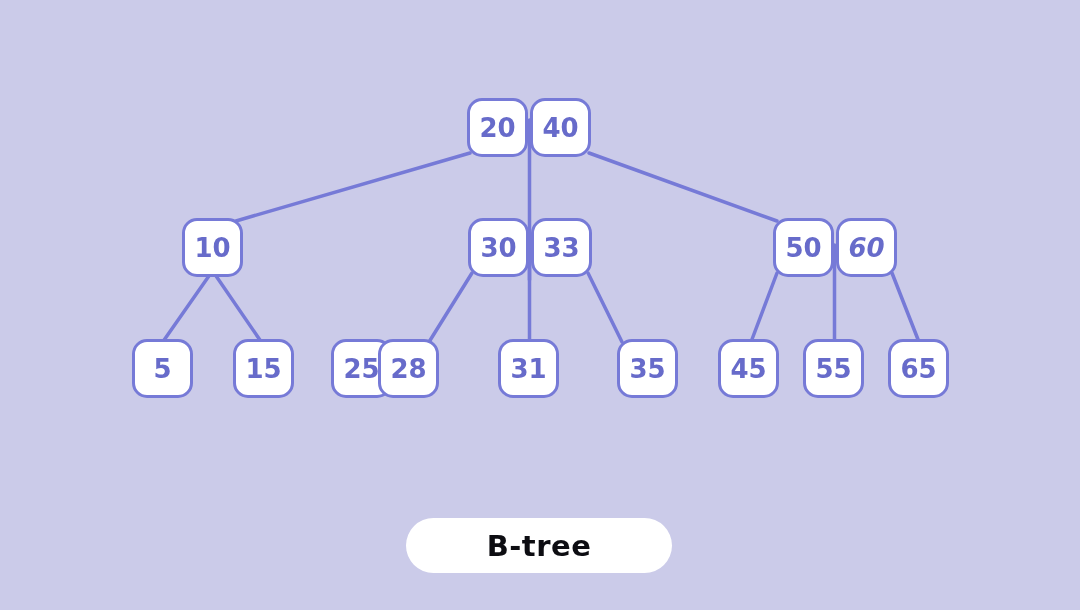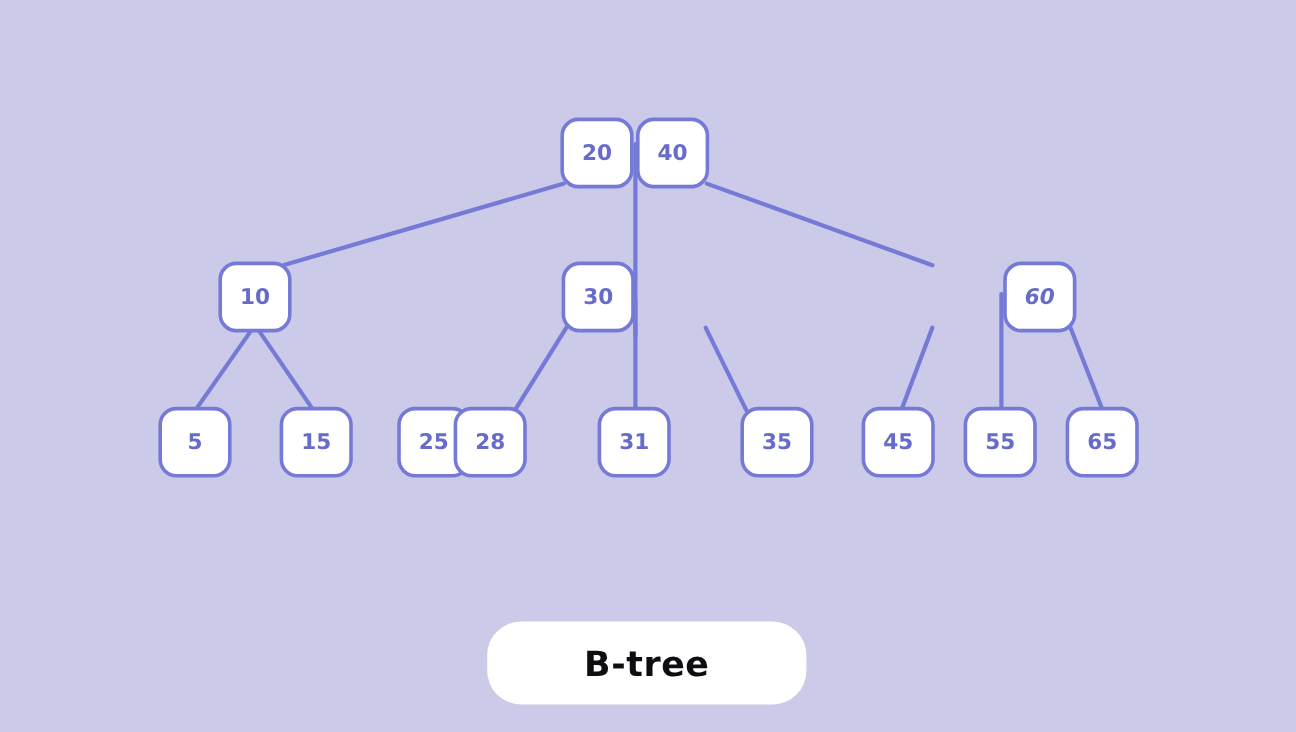--- a/index.html
+++ b/index.html
@@ -45,30 +45,30 @@
     position: absolute;
     width: 61px;
     height: 59px;
     box-sizing: border-box;
     background: var(--node-fill);
     border: 3px solid var(--node-border);
     border-radius: 15px;
     display: flex;
     align-items: center;
     justify-content: center;
-    font-size: 18px;
+    font-size: 26px;
     font-weight: 700;
     color: var(--key-text);
   }
   .title-pill {
     position: absolute;
     left: 406px;
     top: 518px;
     width: 266px;
-    height: 69px;
+    height: 55px;
     background: var(--title-fill);
     border-radius: 28px;
     display: flex;
     align-items: center;
     justify-content: center;
   }
   .title-pill span {
     font-size: 29px;
     font-weight: 700;
     letter-spacing: 0.5px;
@@ -90,20 +90,22 @@
       <line x1="588" y1="273" x2="622" y2="342" stroke="#767ad7" stroke-width="3.5" stroke-linecap="round"></line>
       <line x1="777" y1="273" x2="751" y2="342" stroke="#767ad7" stroke-width="3.5" stroke-linecap="round"></line>
       <line x1="834.5" y1="245" x2="834.5" y2="362" stroke="#767ad7" stroke-width="3.5" stroke-linecap="round"></line>
       <line x1="892" y1="273" x2="919" y2="342" stroke="#767ad7" stroke-width="3.5" stroke-linecap="round"></line>
     </svg>
   <div class="nodes">
       <div class="key-box" style="left: 467px; top: 98px;">20</div>
       <div class="key-box" style="left: 530px; top: 98px;">40</div>
       <div class="key-box" style="left: 182px; top: 218px;">10</div>
       <div class="key-box" style="left: 468px; top: 218px;">30</div>
+      <div class="key-box" style="left: 531px; top: 218px;">33</div>
+      <div class="key-box" style="left: 773px; top: 218px;">50</div>
       <div class="key-box" style="left: 836px; top: 218px; font-style: italic;">60</div>
       <div class="key-box" style="left: 132px; top: 339px;">5</div>
       <div class="key-box" style="left: 233px; top: 339px; text-align: center;">15</div>
       <div class="key-box" style="left: 315px; top: 339px; margin-left: 16px;">25</div>
       <div class="key-box" style="left: 378px; top: 339px;">28</div>
       <div class="key-box" style="left: 498px; top: 339px;">31</div>
       <div class="key-box" style="left: 617px; top: 339px;">35</div>
       <div class="key-box" style="left: 718px; top: 339px;">45</div>
       <div class="key-box" style="left: 803px; top: 339px;">55</div>
       <div class="key-box" style="left: 888px; top: 339px;">65</div>

